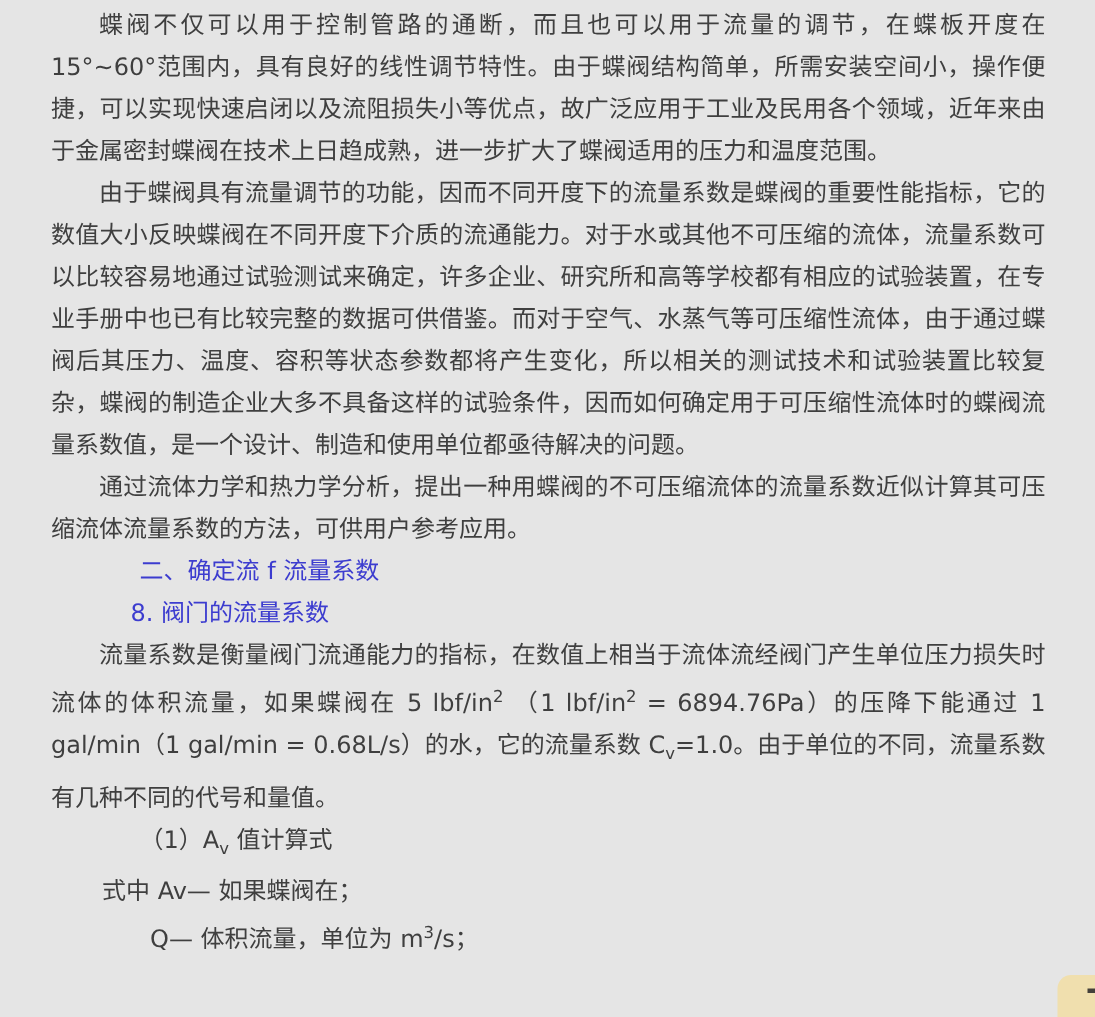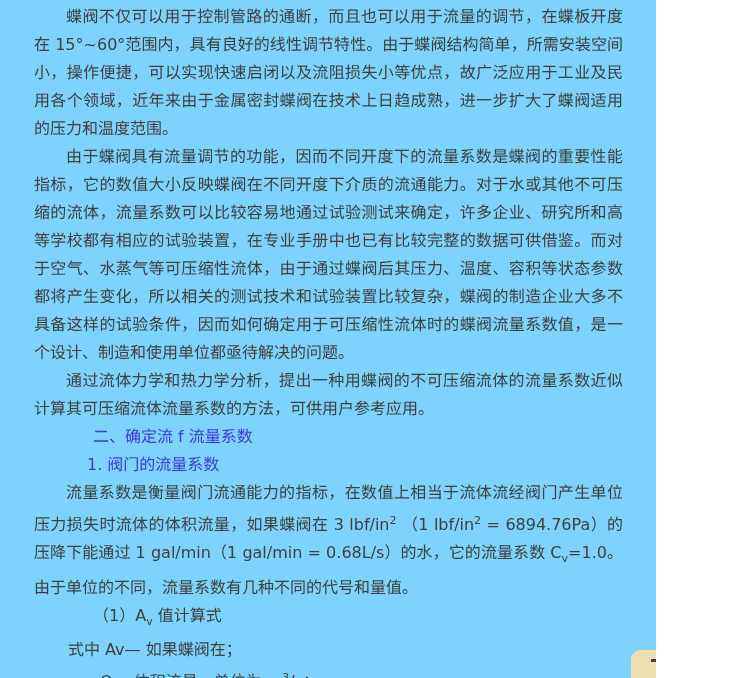--- a/index.html
+++ b/index.html
@@ -1,18 +1,18 @@
 <!DOCTYPE html>
 <html lang="zh-CN" style="--text: #3f3f3f; --heading-blue: #3c3ccf; --formula-bg: #f2eee3; --widget-beige: #f0dfae;"><head>
 <meta charset="utf-8">
 <style>
   html,body { margin:0; padding:0; background:#ffffff; }
   .page {
-    position:relative; width:656px; height:678px; overflow:hidden;
-    background:#7dd3fc; color:var(--text,#3f3f3f);
+    position:relative; width:730px; height:678px; overflow:hidden;
+    background:#e5e5e5; color:var(--text,#3f3f3f);
     font-family:"DejaVu Sans", sans-serif;
   }
   .content {
     padding:3px 33px 0 34px;
     font-size:16px; line-height:28px;
     text-align:justify; text-justify:inter-ideograph;
   }
   .content p { margin:0; }
   .indent { text-indent:2em; }
   .h-blue { color:var(--heading-blue,#3c3ccf); }
@@ -51,23 +51,23 @@
   <div class="content">
 
     <p class="indent">蝶阀不仅可以用于控制管路的通断，而且也可以用于流量的调节，在蝶板开度在 15°~60°范围内，具有良好的线性调节特性。由于蝶阀结构简单，所需安装空间小，操作便捷，可以实现快速启闭以及流阻损失小等优点，故广泛应用于工业及民用各个领域，近年来由于金属密封蝶阀在技术上日趋成熟，进一步扩大了蝶阀适用的压力和温度范围。</p>
 
     <p class="indent">由于蝶阀具有流量调节的功能，因而不同开度下的流量系数是蝶阀的重要性能指标，它的数值大小反映蝶阀在不同开度下介质的流通能力。对于水或其他不可压缩的流体，流量系数可以比较容易地通过试验测试来确定，许多企业、研究所和高等学校都有相应的试验装置，在专业手册中也已有比较完整的数据可供借鉴。而对于空气、水蒸气等可压缩性流体，由于通过蝶阀后其压力、温度、容积等状态参数都将产生变化，所以相关的测试技术和试验装置比较复杂，蝶阀的制造企业大多不具备这样的试验条件，因而如何确定用于可压缩性流体时的蝶阀流量系数值，是一个设计、制造和使用单位都亟待解决的问题。</p>
 
     <p class="indent">通过流体力学和热力学分析，提出一种用蝶阀的不可压缩流体的流量系数近似计算其可压缩流体流量系数的方法，可供用户参考应用。</p>
 
     <p class="h-blue h-sec">二、确定流 f 流量系数</p>
 
-    <p class="h-blue h-sub">1. 阀门的流量系数</p>
+    <p class="h-blue h-sub">8. 阀门的流量系数</p>
 
-    <p class="indent"><span>流量系数是衡量阀门流通能力的指标，在数值上相当于流体流经阀门产生单位压力损失时流体的体积流量，如果蝶阀在 3 lbf/in</span><sup>2</sup><span> （1 lbf/in</span><sup>2</sup><span> = 6894.76Pa）的压降下能通过 1 gal/min（1 gal/min = 0.68L/s）的水，它的流量系数 C</span><sub>v</sub><span>=1.0。由于单位的不同，流量系数有几种不同的代号和量值。</span></p>
+    <p class="indent"><span>流量系数是衡量阀门流通能力的指标，在数值上相当于流体流经阀门产生单位压力损失时流体的体积流量，如果蝶阀在 5 lbf/in</span><sup>2</sup><span> （1 lbf/in</span><sup>2</sup><span> = 6894.76Pa）的压降下能通过 1 gal/min（1 gal/min = 0.68L/s）的水，它的流量系数 C</span><sub>v</sub><span>=1.0。由于单位的不同，流量系数有几种不同的代号和量值。</span></p>
 
     <p class="formula-label"><span>（1）A</span><sub>v</sub><span> 值计算式</span></p>
 
 
     <p class="def1">式中 Av— 如果蝶阀在；</p>
 
     <p class="def2"><span>Q— 体积流量，单位为 m</span><sup>3</sup><span>/s；</span></p>
 
   </div>
 

